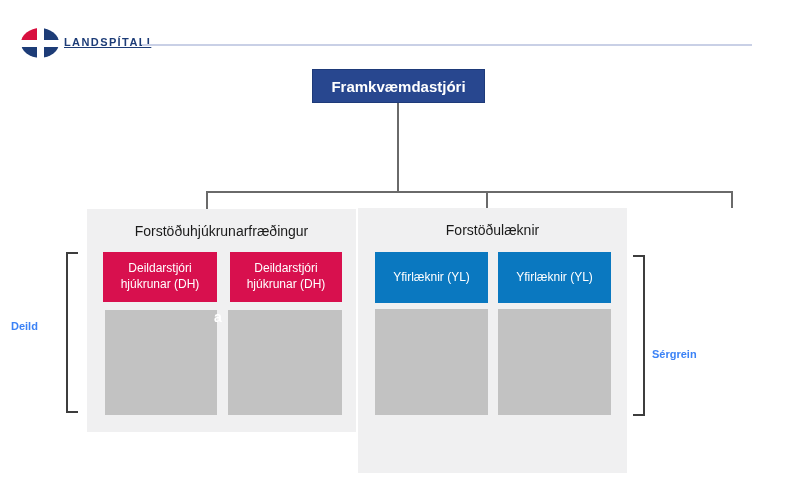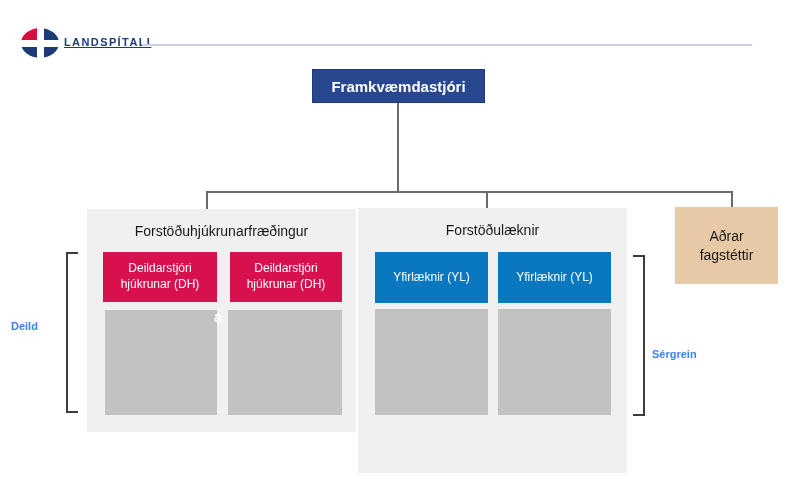--- a/index.html
+++ b/index.html
@@ -121,22 +121,19 @@
     <div class="unit-box unit-blue" style="left:17px; top:44px; width:113px; height:51px;">
       <span>Yfirlæknir (YL)</span>
     </div>
     <div class="unit-box unit-blue" style="left:140px; top:44px; width:113px; height:51px;">
       <span>Yfirlæknir (YL)</span>
     </div>
     <div class="placeholder" style="left:17px; top:101px; width:113px; height:106px;"></div>
     <div class="placeholder" style="left:140px; top:101px; width:113px; height:106px;"></div>
   </div>
 
-  <div class="other-box">
-    <span>Aðrar fagstéttir</span>
-  </div>
 
   <div class="bracket bracket-left"></div>
   <div class="side-label label-deild">Deild</div>
   <div class="bracket bracket-right"></div>
   <div class="side-label label-sergrein">Sérgrein</div>
 
 </div>
 
 </body></html>

